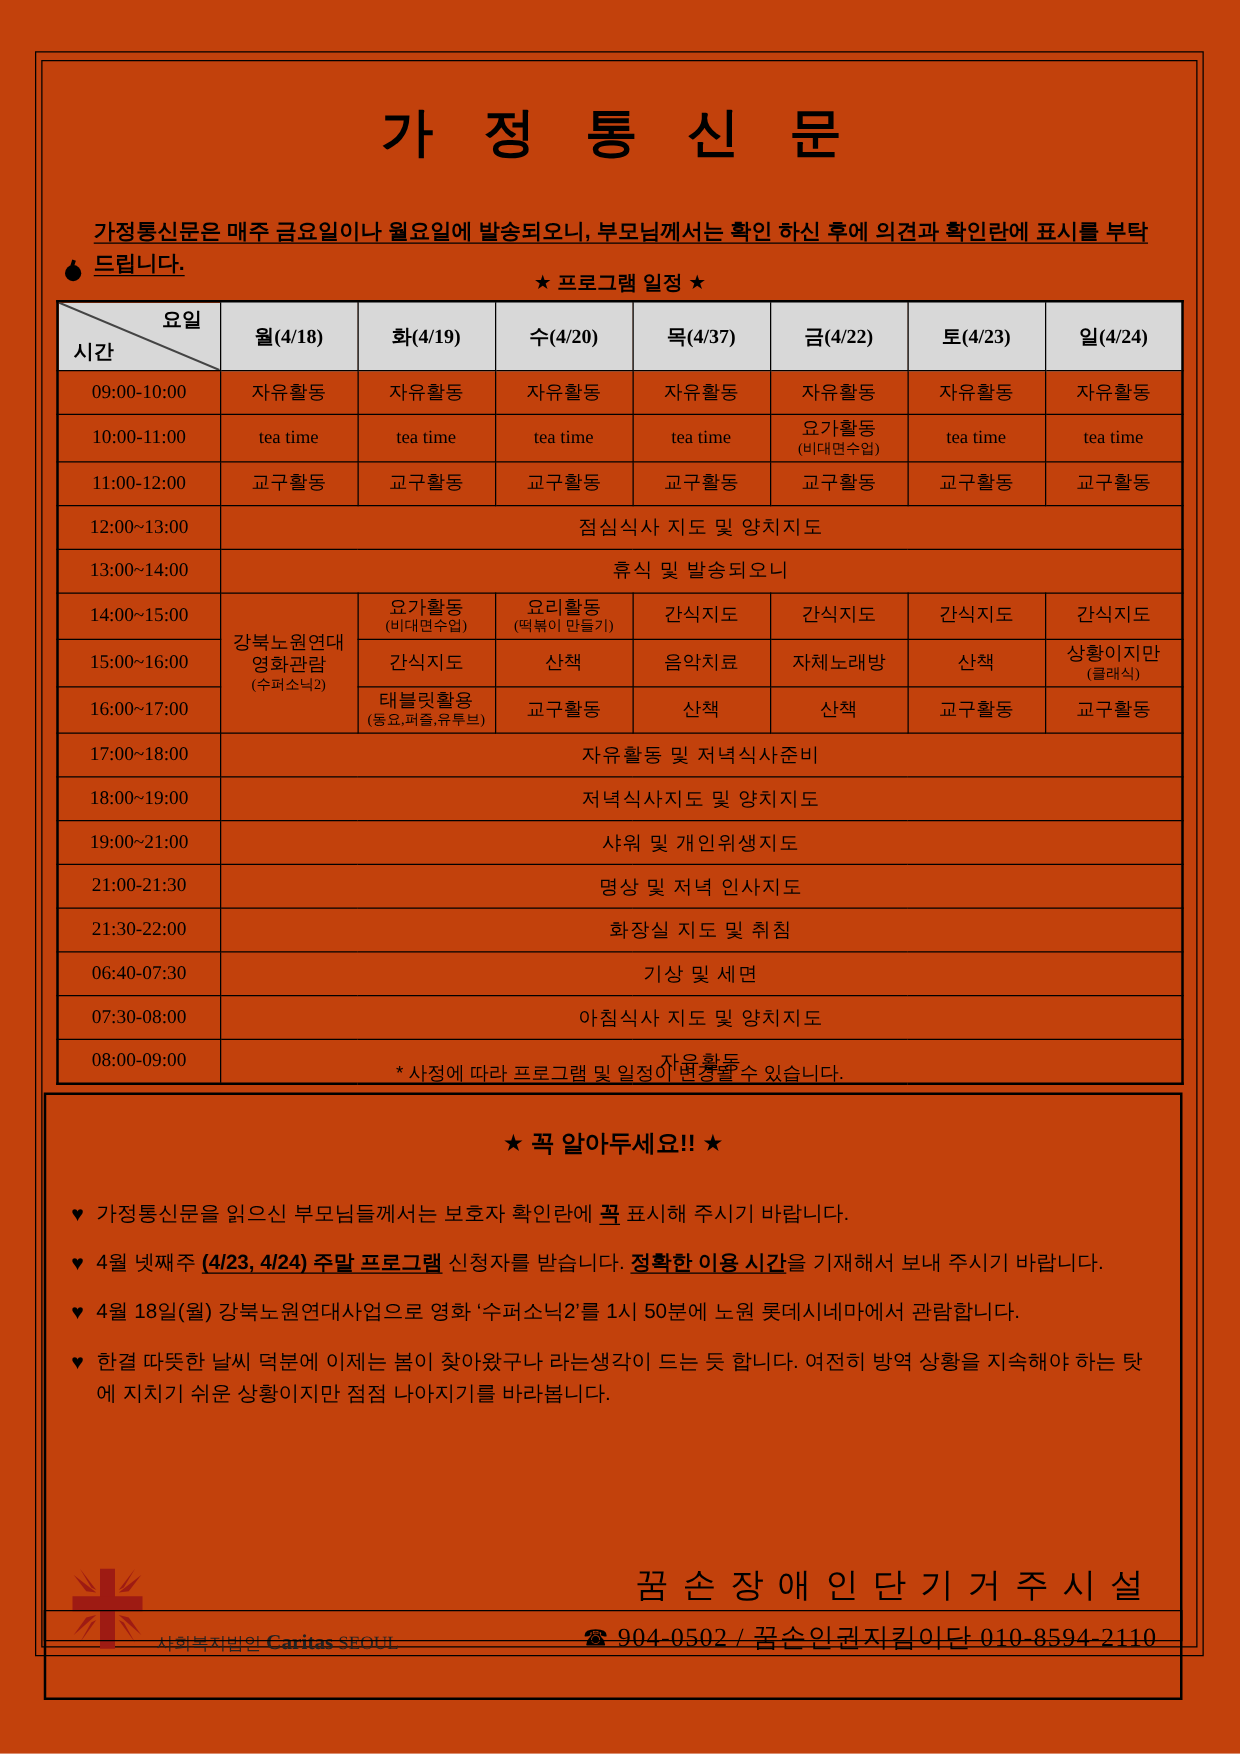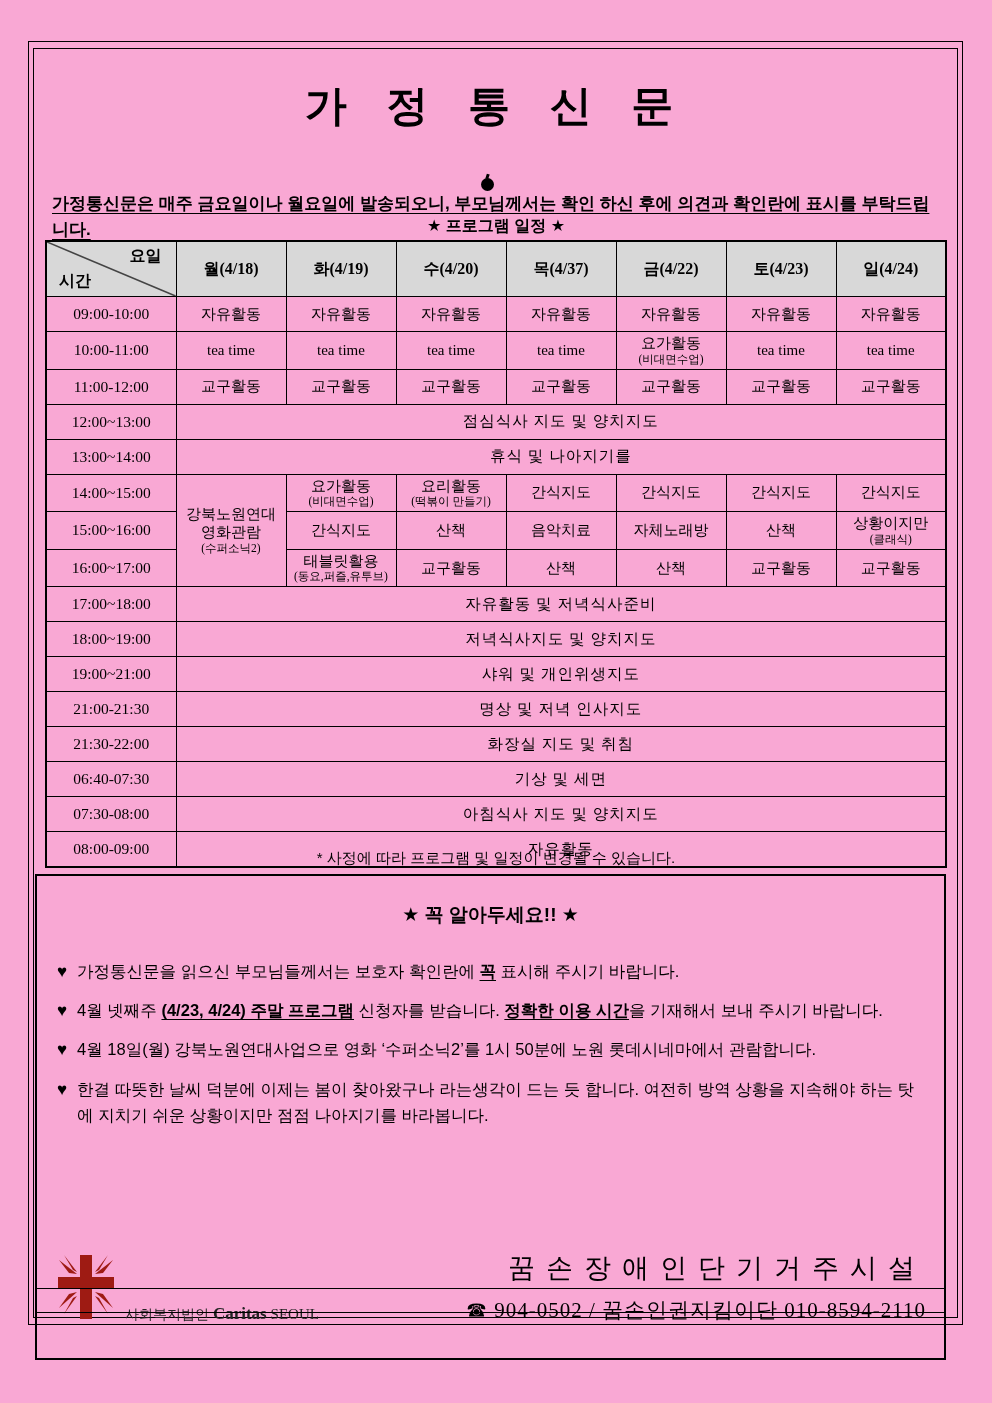--- a/index.html
+++ b/index.html
@@ -1,28 +1,28 @@
 <!DOCTYPE html>
 <html lang="ko"><head>
 <meta charset="utf-8">
 <style>
   html,body{margin:0;padding:0;background:#fff;}
-  .sheet{position:relative;width:992px;height:1403px;background:#f9a8d4;color:#000;
+  .sheet{position:relative;width:992px;height:1403px;background:#c2410c;color:#000;
          font-family:"Liberation Sans","DejaVu Sans",sans-serif;overflow:hidden;text-decoration:underline;}
 
   
   .frame-outer{position:absolute;left:28px;top:41px;width:933px;height:1282px;border:1px solid #000;}
   .frame-inner{position:absolute;left:33px;top:48px;width:923px;height:1268px;border:1px solid #000;}
 
   
   .doc-title{position:absolute;left:0;top:78px;width:100%;text-align:center;
              font-size:42px;font-weight:600;letter-spacing:14px;}
 
   
-  .intro{position:absolute;left:52px;top:172px;width:880px;display:flex;align-items:center;flex-direction:column;}
+  .intro{position:absolute;left:52px;top:172px;width:880px;display:flex;align-items:flex-end;}
   .apple{flex:0 0 auto;width:13px;height:13px;background:#000;border-radius:50%;margin:6px 10px 0 0;position:relative;}
   .apple::before{content:"";position:absolute;left:5px;top:-4px;width:3px;height:5px;background:#000;transform:rotate(18deg);}
   .intro-text{font-size:17px;font-weight:bold;line-height:1.55;text-decoration:underline;text-underline-offset:4px;}
 
   .schedule-heading{position:absolute;left:0;top:216px;width:100%;text-align:center;font-size:16px;font-weight:bold;}
 
   
   .sched{position:absolute;left:45px;top:240px;width:900px;border-collapse:collapse;
          font-family:"Liberation Serif","DejaVu Serif",serif;table-layout:fixed;}
   .sched col.tcol{width:130px;}
@@ -182,21 +182,21 @@
           <td class="act-cell">
             <span class="main">교구활동</span>
           </td>
         </tr>
         <tr>
           <td class="time-cell">12:00~13:00</td>
           <td class="span-cell" colspan="7">점심식사 지도 및 양치지도</td>
         </tr>
         <tr>
           <td class="time-cell">13:00~14:00</td>
-          <td class="span-cell" colspan="7">휴식 및 나아지기를</td>
+          <td class="span-cell" colspan="7">휴식 및 발송되오니</td>
         </tr>
         <tr>
           <td class="time-cell">14:00~15:00</td>
           <td class="event-cell" rowspan="3">
             <span class="main-line">강북노원연대</span>
             <span class="main-line">영화관람</span>
             <span class="sub">(수퍼소닉2)</span>
           </td>
           <td class="act-cell">
             <span class="main">요가활동</span>

